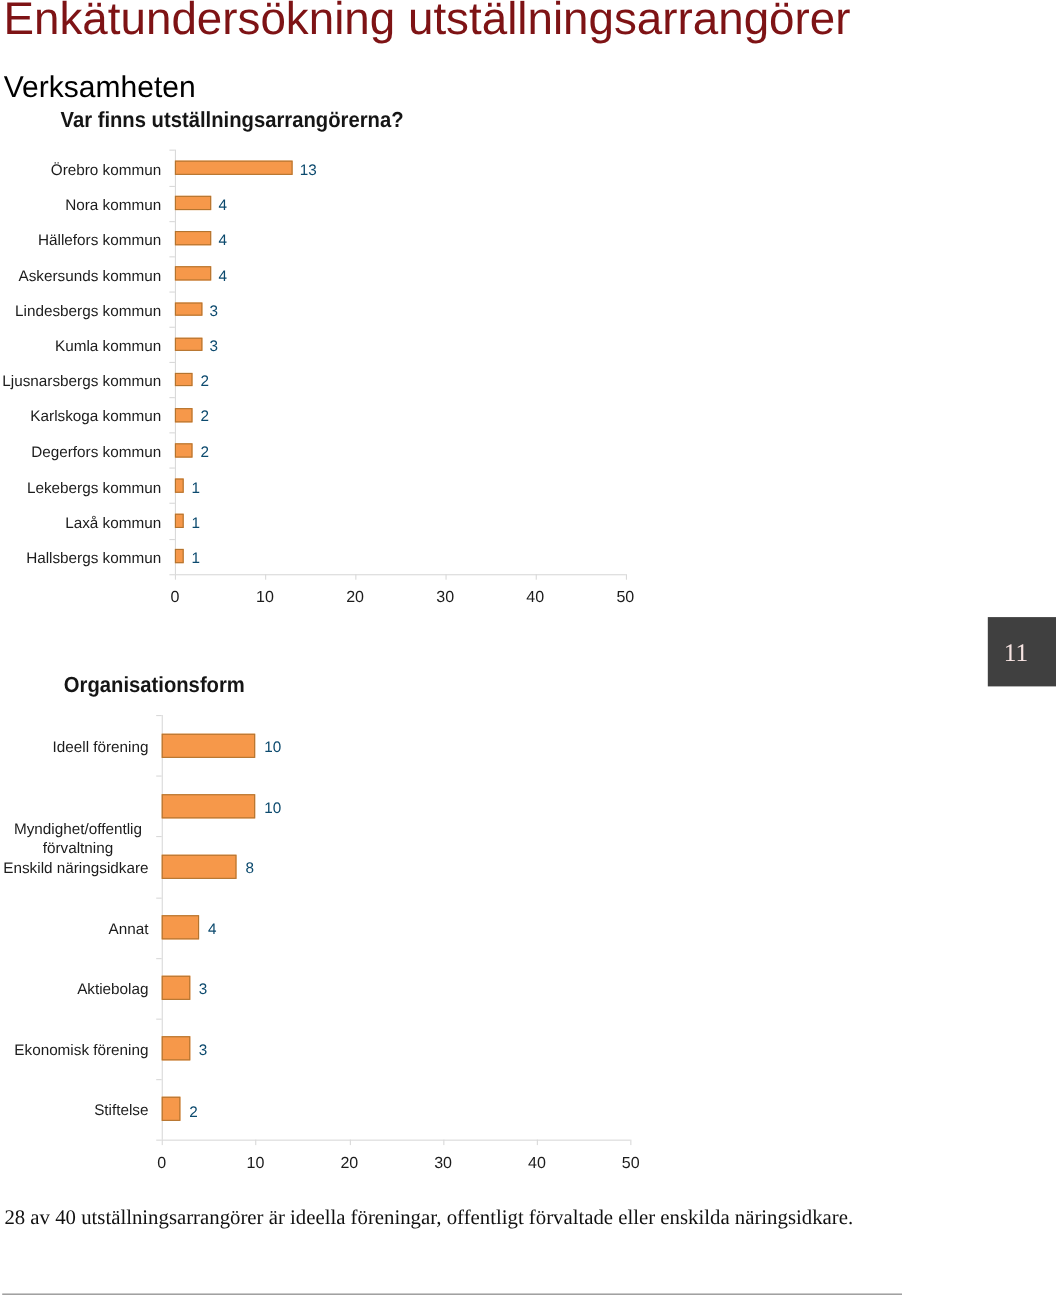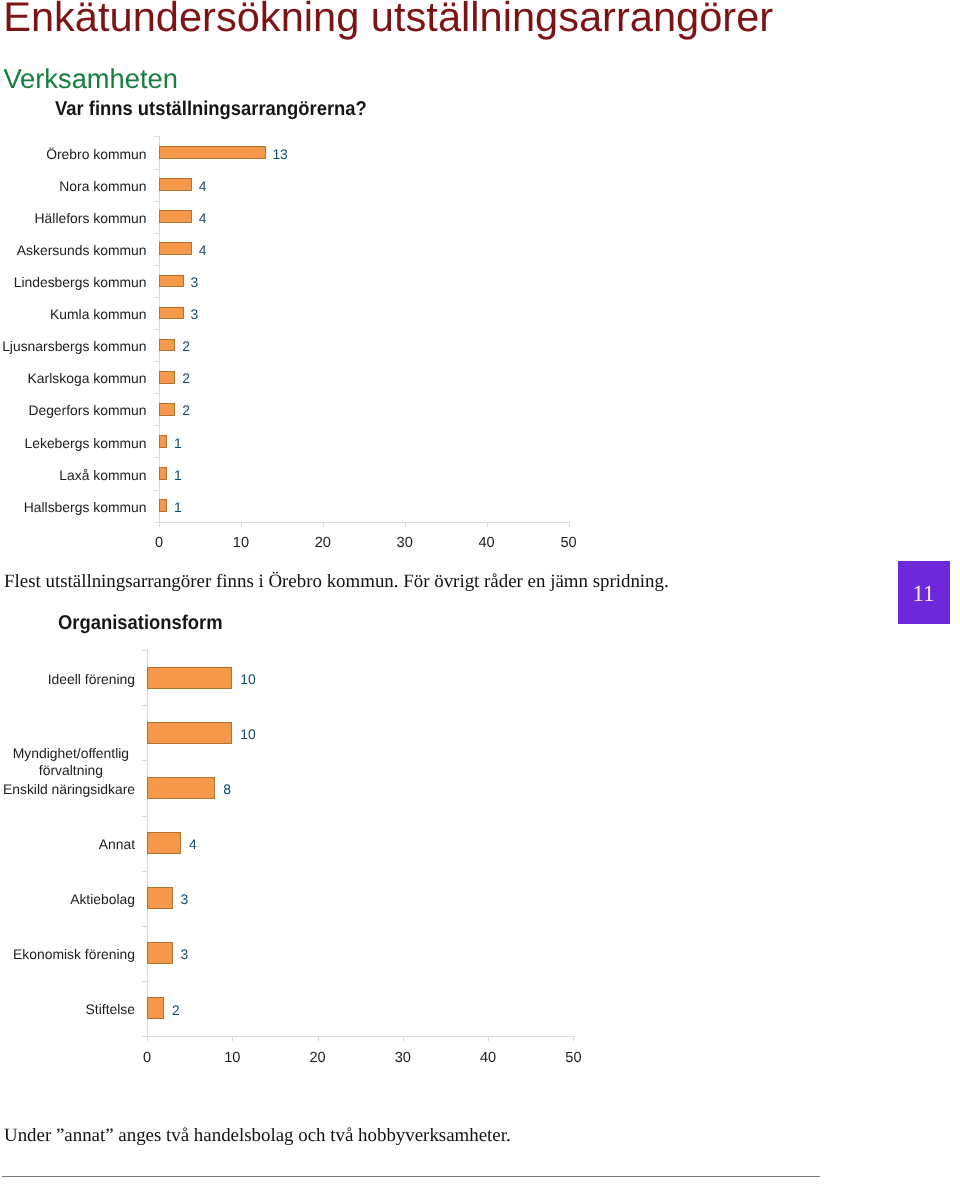--- a/index.html
+++ b/index.html
@@ -5,32 +5,32 @@
 <style>
   html,body{margin:0;padding:0;}
   body{width:960px;height:1184px;background:#ffffff;overflow:hidden;
        font-family:"Liberation Sans", sans-serif;-webkit-font-smoothing:antialiased;text-rendering:geometricPrecision;}
   .page{position:relative;width:960px;height:1184px;}
   .abs{position:absolute;}
 
   
   #doc-title{left:3.2px;top:-3px;font-size:41.6px;line-height:40px;color:#7E1315;
              font-family:"Liberation Sans", sans-serif;font-weight:400;white-space:nowrap;}
-  #section-title{left:3.4px;top:66px;font-size:27.3px;line-height:26px;color:#15803d;font-weight:400;white-space:nowrap;}
+  #section-title{left:3.4px;top:66px;font-size:27.3px;line-height:26px;color:#000000;font-weight:400;white-space:nowrap;}
   #q1-title{left:55.4px;top:98.6px;font-size:19.9px;line-height:20px;color:#151515;font-weight:700;white-space:nowrap;transform:scaleX(0.925);transform-origin:0 0;}
   #q2-title{left:58.2px;top:613.1px;font-size:19.9px;line-height:20px;color:#151515;font-weight:700;white-space:nowrap;transform:scaleX(0.925);transform-origin:0 0;}
 
   
   .body-text{font-family:"Liberation Serif", serif;font-size:18.9px;line-height:28px;color:#111;white-space:nowrap;}
   #para1{left:4px;top:568px;}
   #para2a{left:4px;top:1094px;}
   #para2b{left:4px;top:1122px;}
 
   
-  #page-badge{position:absolute;left:897.5px;top:561px;width:52px;height:63px;background:#6d28d9;}
+  #page-badge{position:absolute;left:897.5px;top:561px;width:63px;height:63px;background:#404040;}
   #page-badge span{position:absolute;left:0;width:52px;top:20.8px;
      text-align:center;font-family:"Liberation Serif", serif;font-size:23px;line-height:23px;color:#F7E4E2;}
 
   
   .chart{position:absolute;left:0;top:0;}
   .axisline{position:absolute;background:#d9d9d9;}
   .bar{position:absolute;background:#F6984A;border:1px solid #B3742F;box-sizing:border-box;}
   .catlabel{position:absolute;text-align:right;font-size:15px;line-height:17px;color:#1c1c1c;white-space:nowrap;}
   .catlabel.wrap{white-space:normal;}
   .vallabel{position:absolute;font-size:15px;line-height:17px;color:#0c4a6e;}
@@ -106,21 +106,20 @@
       <div class="axisline" style="left: 322.8px; top: 521.6px; width: 1px; height: 5px;"></div>
       <div class="xlabel" style="left: 297.8px; width: 50px; top: 534.6px; font-size: 14.6px; line-height: 17px;">20</div>
       <div class="axisline" style="left: 404.7px; top: 521.6px; width: 1px; height: 5px;"></div>
       <div class="xlabel" style="left: 379.7px; width: 50px; top: 534.6px; font-size: 14.6px; line-height: 17px;">30</div>
       <div class="axisline" style="left: 486.6px; top: 521.6px; width: 1px; height: 5px;"></div>
       <div class="xlabel" style="left: 461.6px; width: 50px; top: 534.6px; font-size: 14.6px; line-height: 17px;">40</div>
       <div class="axisline" style="left: 568.5px; top: 521.6px; width: 1px; height: 5px;"></div>
       <div class="xlabel" style="left: 543.5px; width: 50px; top: 534.6px; font-size: 14.6px; line-height: 17px;">50</div>
     </div>
 
-  <div class="abs body-text" id="para1">Flest utställningsarrangörer finns i Örebro kommun. För övrigt råder en jämn spridning.</div>
 
   <div class="abs" id="page-badge">
     <span>11</span>
   </div>
 
   <div class="abs" id="q2-title">Organisationsform</div>
 
   <div class="chart" id="chart2">
       <div class="axisline" style="left: 147px; top: 650.2px; width: 1px; height: 385.8px;"></div>
       <div class="axisline" style="left: 147px; top: 1036px; width: 426.4px; height: 1px;"></div>
@@ -160,16 +159,16 @@
       <div class="axisline" style="left: 317.6px; top: 1036px; width: 1px; height: 5px;"></div>
       <div class="xlabel" style="left: 292.6px; width: 50px; top: 1049.5px; font-size: 14.6px; line-height: 17px;">20</div>
       <div class="axisline" style="left: 402.8px; top: 1036px; width: 1px; height: 5px;"></div>
       <div class="xlabel" style="left: 377.8px; width: 50px; top: 1049.5px; font-size: 14.6px; line-height: 17px;">30</div>
       <div class="axisline" style="left: 488.1px; top: 1036px; width: 1px; height: 5px;"></div>
       <div class="xlabel" style="left: 463.1px; width: 50px; top: 1049.5px; font-size: 14.6px; line-height: 17px;">40</div>
       <div class="axisline" style="left: 573.4px; top: 1036px; width: 1px; height: 5px;"></div>
       <div class="xlabel" style="left: 548.4px; width: 50px; top: 1049.5px; font-size: 14.6px; line-height: 17px;">50</div>
     </div>
 
-  <div class="abs body-text" id="para2b">Under ”annat” anges två handelsbolag och två hobbyverksamheter.</div>
+  <div class="abs body-text" id="para2a">28 av 40 utställningsarrangörer är ideella föreningar, offentligt förvaltade eller enskilda näringsidkare.</div>
 
   <div class="abs" id="footer-rule"></div>
 </div>
 
 </body></html>

